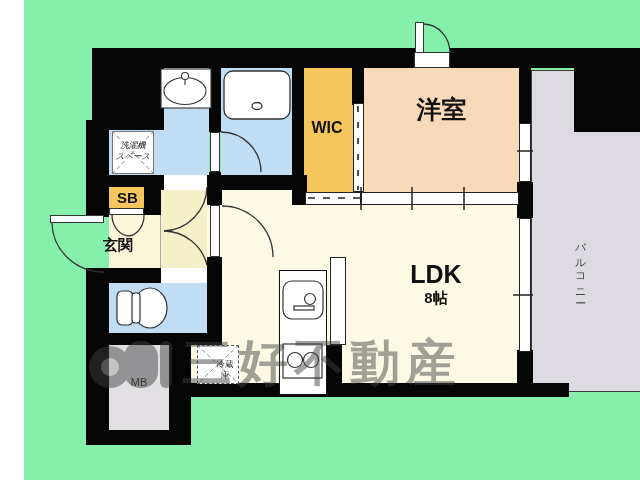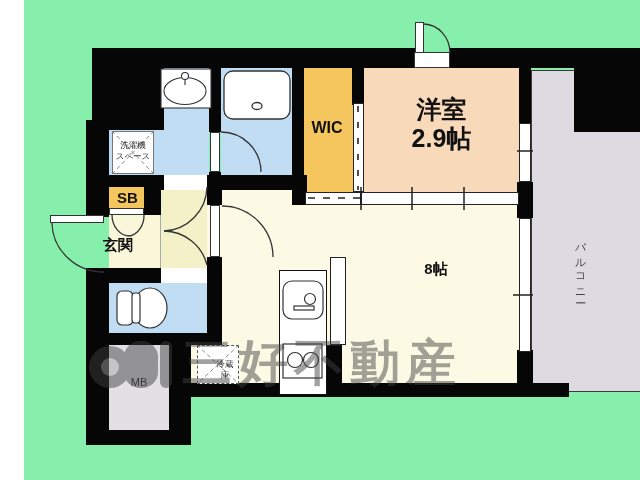--- a/index.html
+++ b/index.html
@@ -138,31 +138,31 @@
     </g>
     <g fill="#fff" stroke="#333" stroke-width="1.2">
       <rect x="259" y="344" width="39" height="34"></rect>
       <circle cx="271" cy="360" r="7.5"></circle>
       <circle cx="287" cy="360" r="7.5"></circle>
     </g>
   </svg>
 
   <div class="lbl big" style="left:340px;top:95px;width:155px;">
     <div>洋室</div>
-    <div>2.9帖</div>
   </div>
   <div class="lbl big" style="left:352px;top:260px;width:120px;">
+    <div>LDK</div>
     <div style="font-size:15px;">8帖</div>
   </div>
   <div class="lbl mid" style="left:280px;top:119px;width:46px;">WIC</div>
   <div class="lbl" style="left:68px;top:236px;width:52px;font-size:15px;font-weight:700;">玄関</div>
   <div class="lbl mid" style="left:85px;top:189px;width:37px;font-size:15px;">SB</div>
   <div class="lbl mb-lbl" style="left:95px;top:376px;width:40px;">MB</div>
   <div class="lbl balc-lbl" style="left:550px;top:220px;height:95px;">バルコニー</div>
-  <div class="lbl sml" style="left:87px;top:140px;width:44px;">
+  <div class="lbl sml" style="left:87px;top:140px;width:44px;font-style:italic;">
     <div>洗濯機</div>
     <div>スペース</div>
   </div>
   <div class="lbl sml" style="left:189px;top:359px;width:24px;">冷蔵庫</div>
 
   <div id="watermark">
     <svg width="96" height="64" viewBox="0 0 96 64" style="flex:0 0 auto;">
       <g fill="#3f3f3f">
         <circle cx="24" cy="36" r="21"></circle>
         <rect x="38" y="10" width="34" height="47" rx="16"></rect>

